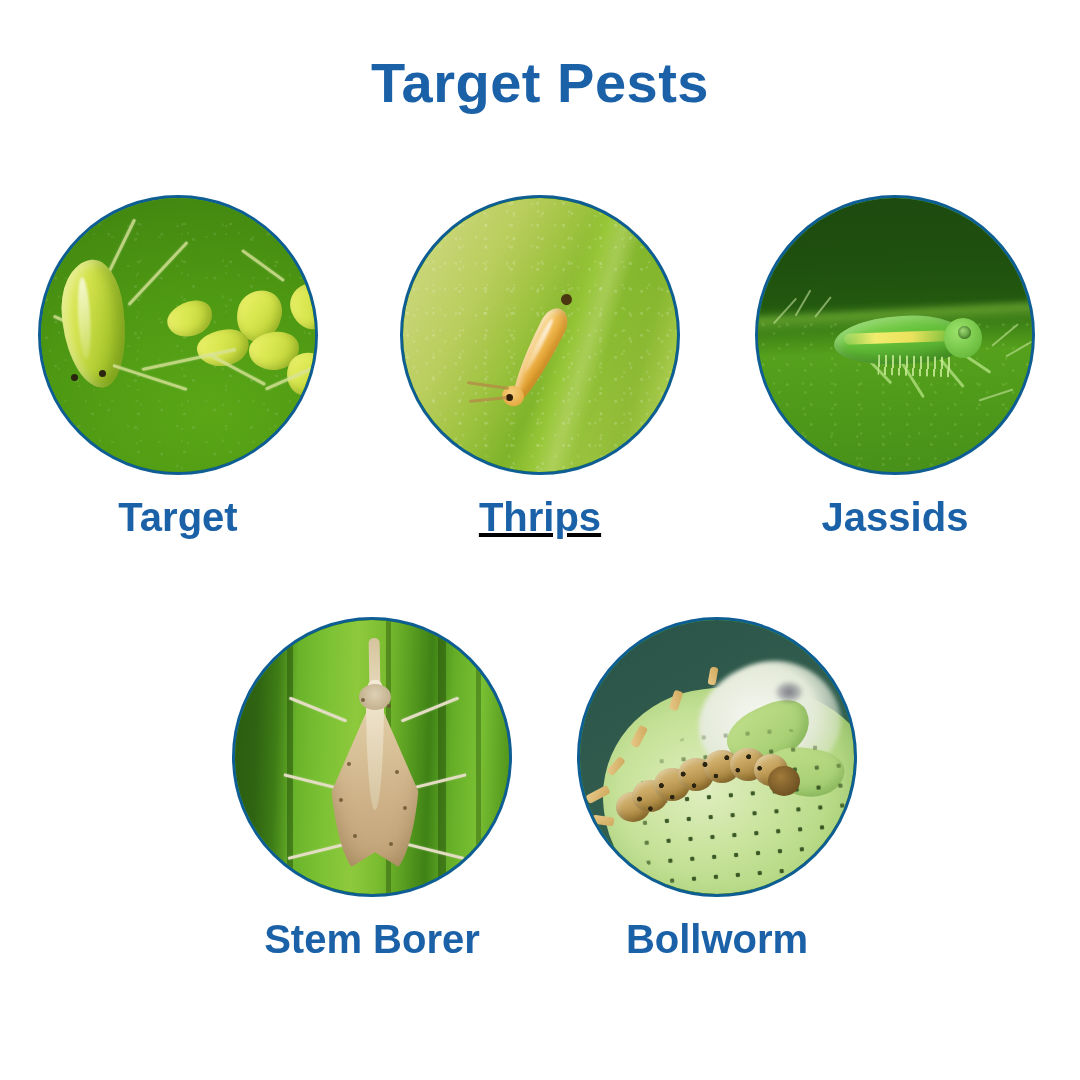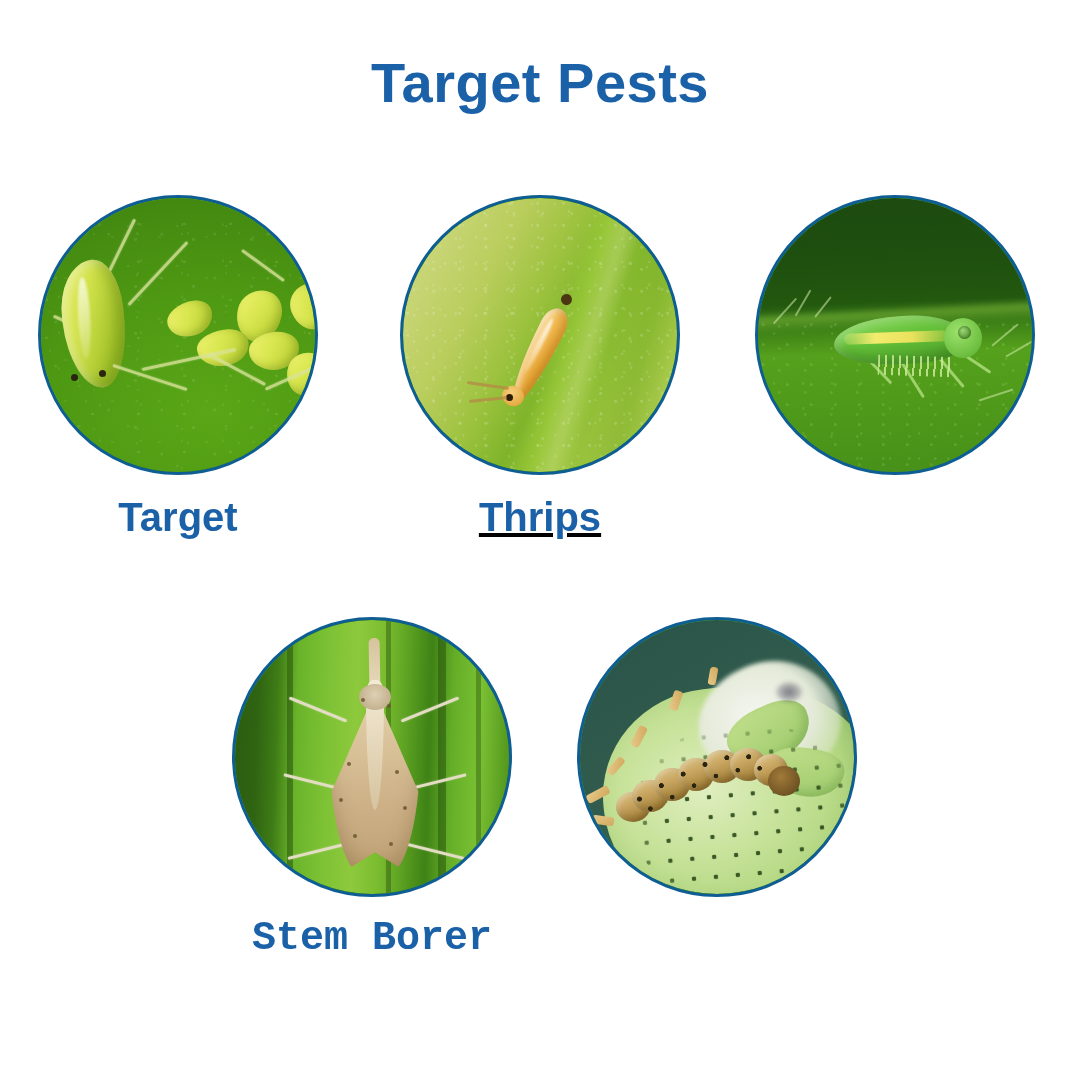--- a/index.html
+++ b/index.html
@@ -34,21 +34,21 @@
     color: #1B61A8;
     line-height: 1.1;
   }
 
   
   .pest-card {
     position: absolute;
     width: 280px;
   }
   .pest-card.row1 { top: 195px; }
-  .pest-card.row2 { top: 617px; font-family: Liberation Mono, monospace; }
+  .pest-card.row2 { top: 617px; }
 
   .c0 { left: 38px; }
   .c1 { left: 400px; text-decoration: underline; }
   .c2 { left: 755px; }
   .c3 { left: 232px; }
   .c4 { left: 577px; }
 
   .photo-circle {
     position: relative;
     width: 280px;
@@ -590,20 +590,21 @@
         <div class="jassid-leg jl2"></div>
         <div class="jassid-leg jl3"></div>
         <div class="jassid-leg jl4"></div>
         <div class="jassid-body"></div>
         <div class="jassid-stripe"></div>
         <div class="jassid-spines"></div>
         <div class="jassid-head"></div>
         <div class="jassid-eye"></div>
       </div>
     </div>
+    <div class="pest-label">Jassids</div>
   </div>
 
   <div class="pest-card row2 c3">
     <div class="photo-circle">
       <div class="photo-inner">
         <div class="scene-stem"></div>
         <div class="stem-blade sb1"></div>
         <div class="stem-blade sb2"></div>
         <div class="stem-blade sb3"></div>
         <div class="stem-blade sb4"></div>
@@ -652,15 +653,16 @@
           <div class="cat-seg cs3"></div>
           <div class="cat-seg cs4"></div>
           <div class="cat-seg cs5"></div>
           <div class="cat-seg cs6"></div>
           <div class="cat-seg cs7"></div>
           <div class="cat-head"></div>
           <div class="cat-spots"></div>
         </div>
       </div>
     </div>
+    <div class="pest-label">Bollworm</div>
   </div>
 
 </div>
 
 </body></html>

